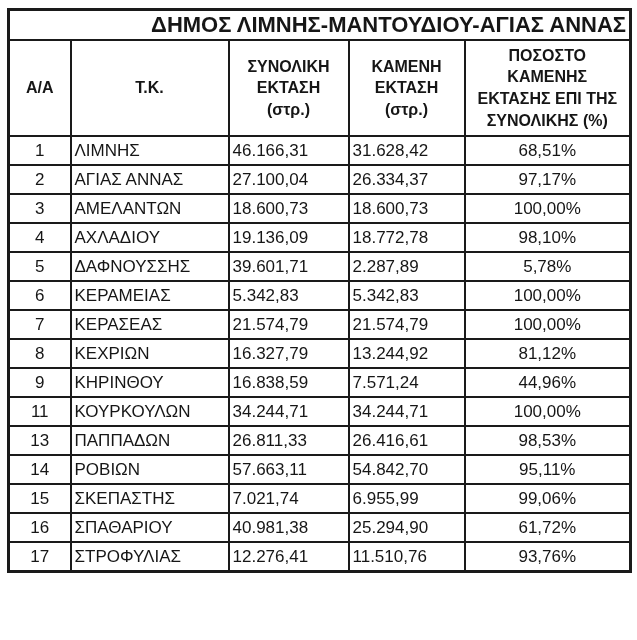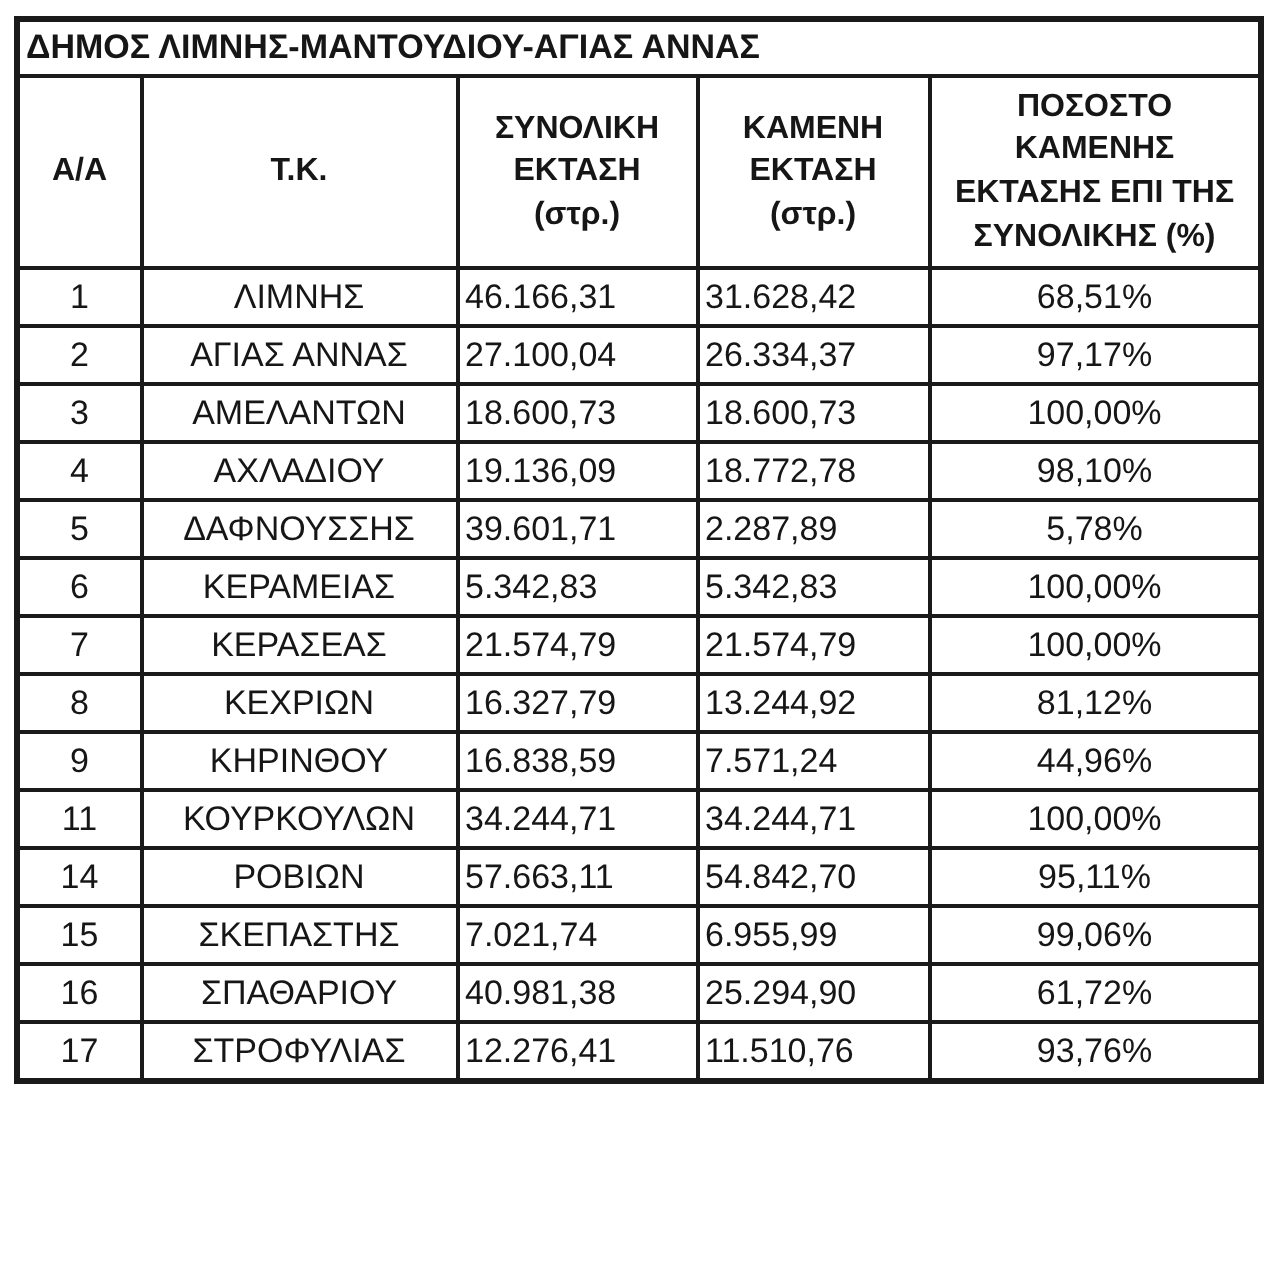--- a/index.html
+++ b/index.html
@@ -28,41 +28,41 @@
     overflow: hidden;
   }
   col.c-aa  { width: 62px;  }
   col.c-tk  { width: 158px; }
   col.c-tot { width: 120px; }
   col.c-brn { width: 116px; }
   col.c-pct { width: 166px; }
 
   .title-cell {
     font-weight: bold;
-    font-size: 17px;
-    text-align: left;
+    font-size: 22px;
+    text-align: right;
     height: 24px;
     vertical-align: middle;
   }
   th.col-head {
     font-weight: bold;
     font-size: 16px;
     line-height: 1.35;
     text-align: center;
     vertical-align: middle;
     white-space: pre-line;
     height: 92px;
   }
   tbody td {
     font-size: 17px;
     height: 25px;
     vertical-align: middle;
   }
   td.cell-aa   { text-align: center; }
-  td.cell-tk   { text-align: center; padding-left: 10px; line-height: 1.25; border-radius: 11px; }
+  td.cell-tk   { text-align: left; padding-left: 10px; line-height: 1.25; border-radius: 11px; }
   td.cell-num  { text-align: left; }
   td.cell-pct  { text-align: center; }
 </style>
 </head>
 <body>
 
 <div class="page">
   <table class="burn-table">
     <colgroup>
       <col class="c-aa">
@@ -155,20 +155,27 @@
           <td class="cell-pct">44,96%</td>
         </tr>
         <tr>
           <td class="cell-aa">11</td>
           <td class="cell-tk">ΚΟΥΡΚΟΥΛΩΝ</td>
           <td class="cell-num">34.244,71</td>
           <td class="cell-num">34.244,71</td>
           <td class="cell-pct">100,00%</td>
         </tr>
         <tr>
+          <td class="cell-aa">13</td>
+          <td class="cell-tk">ΠΑΠΠΑΔΩΝ</td>
+          <td class="cell-num">26.811,33</td>
+          <td class="cell-num">26.416,61</td>
+          <td class="cell-pct">98,53%</td>
+        </tr>
+        <tr>
           <td class="cell-aa">14</td>
           <td class="cell-tk">ΡΟΒΙΩΝ</td>
           <td class="cell-num">57.663,11</td>
           <td class="cell-num">54.842,70</td>
           <td class="cell-pct">95,11%</td>
         </tr>
         <tr>
           <td class="cell-aa">15</td>
           <td class="cell-tk">ΣΚΕΠΑΣΤΗΣ</td>
           <td class="cell-num">7.021,74</td>

